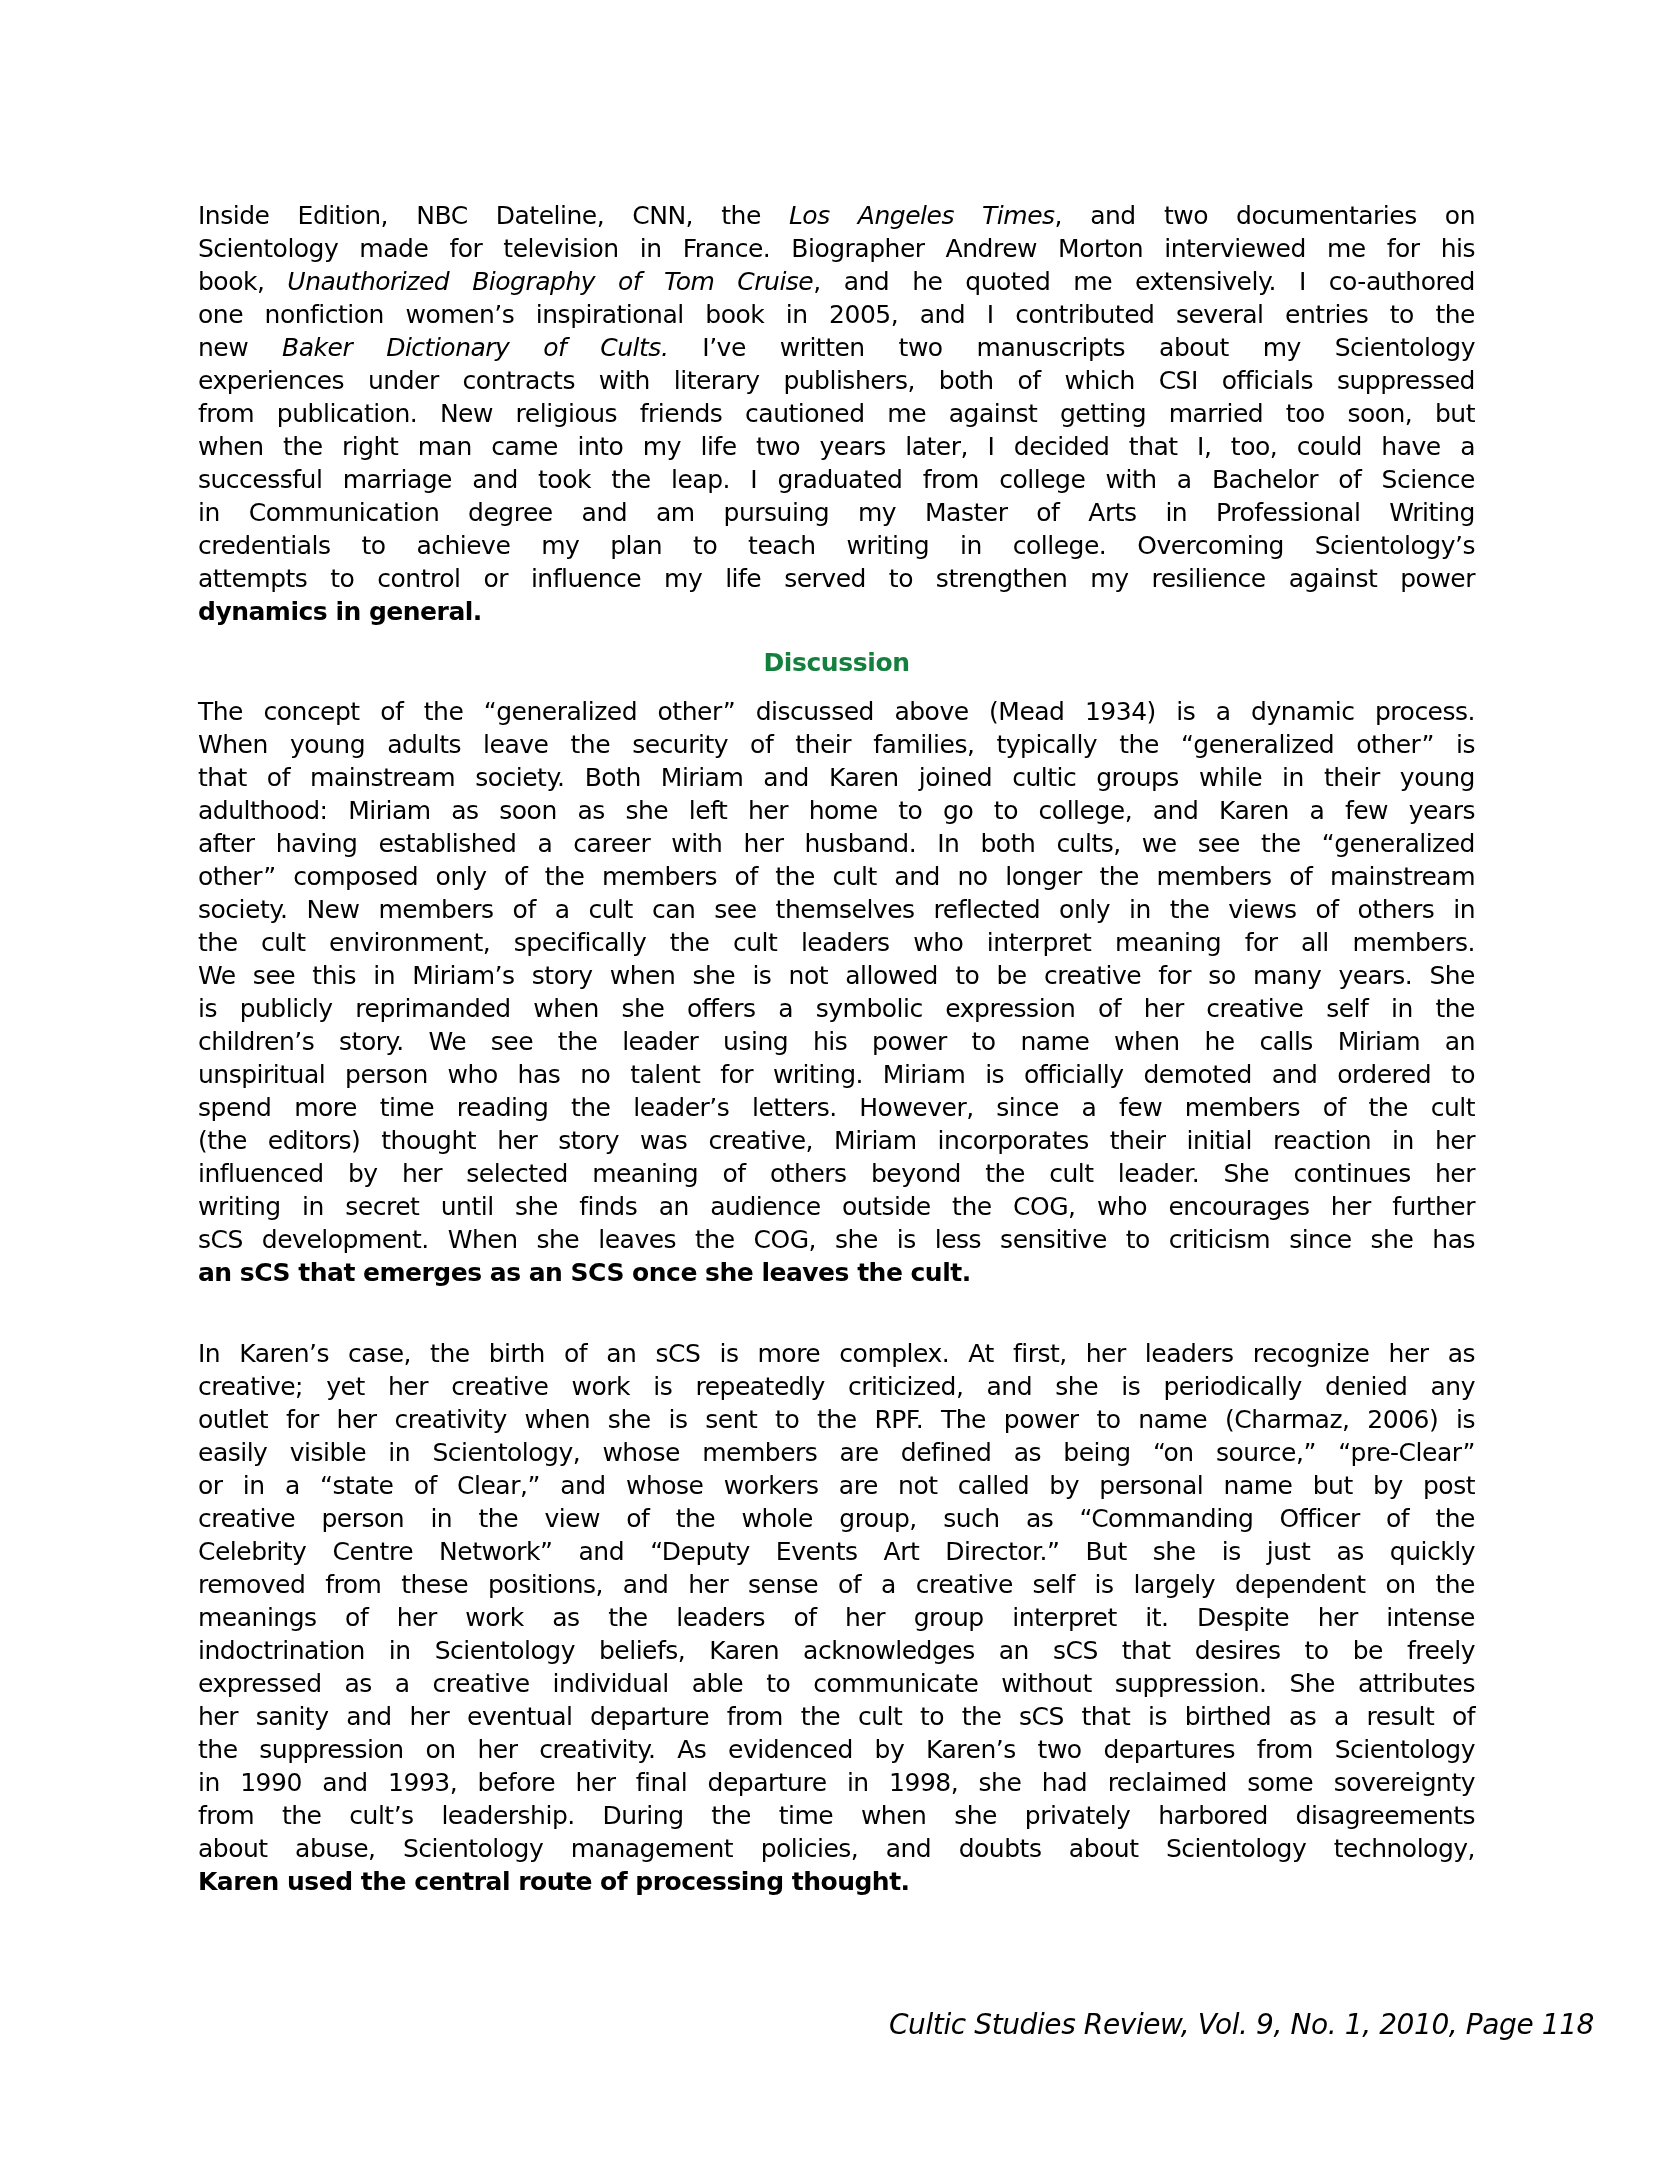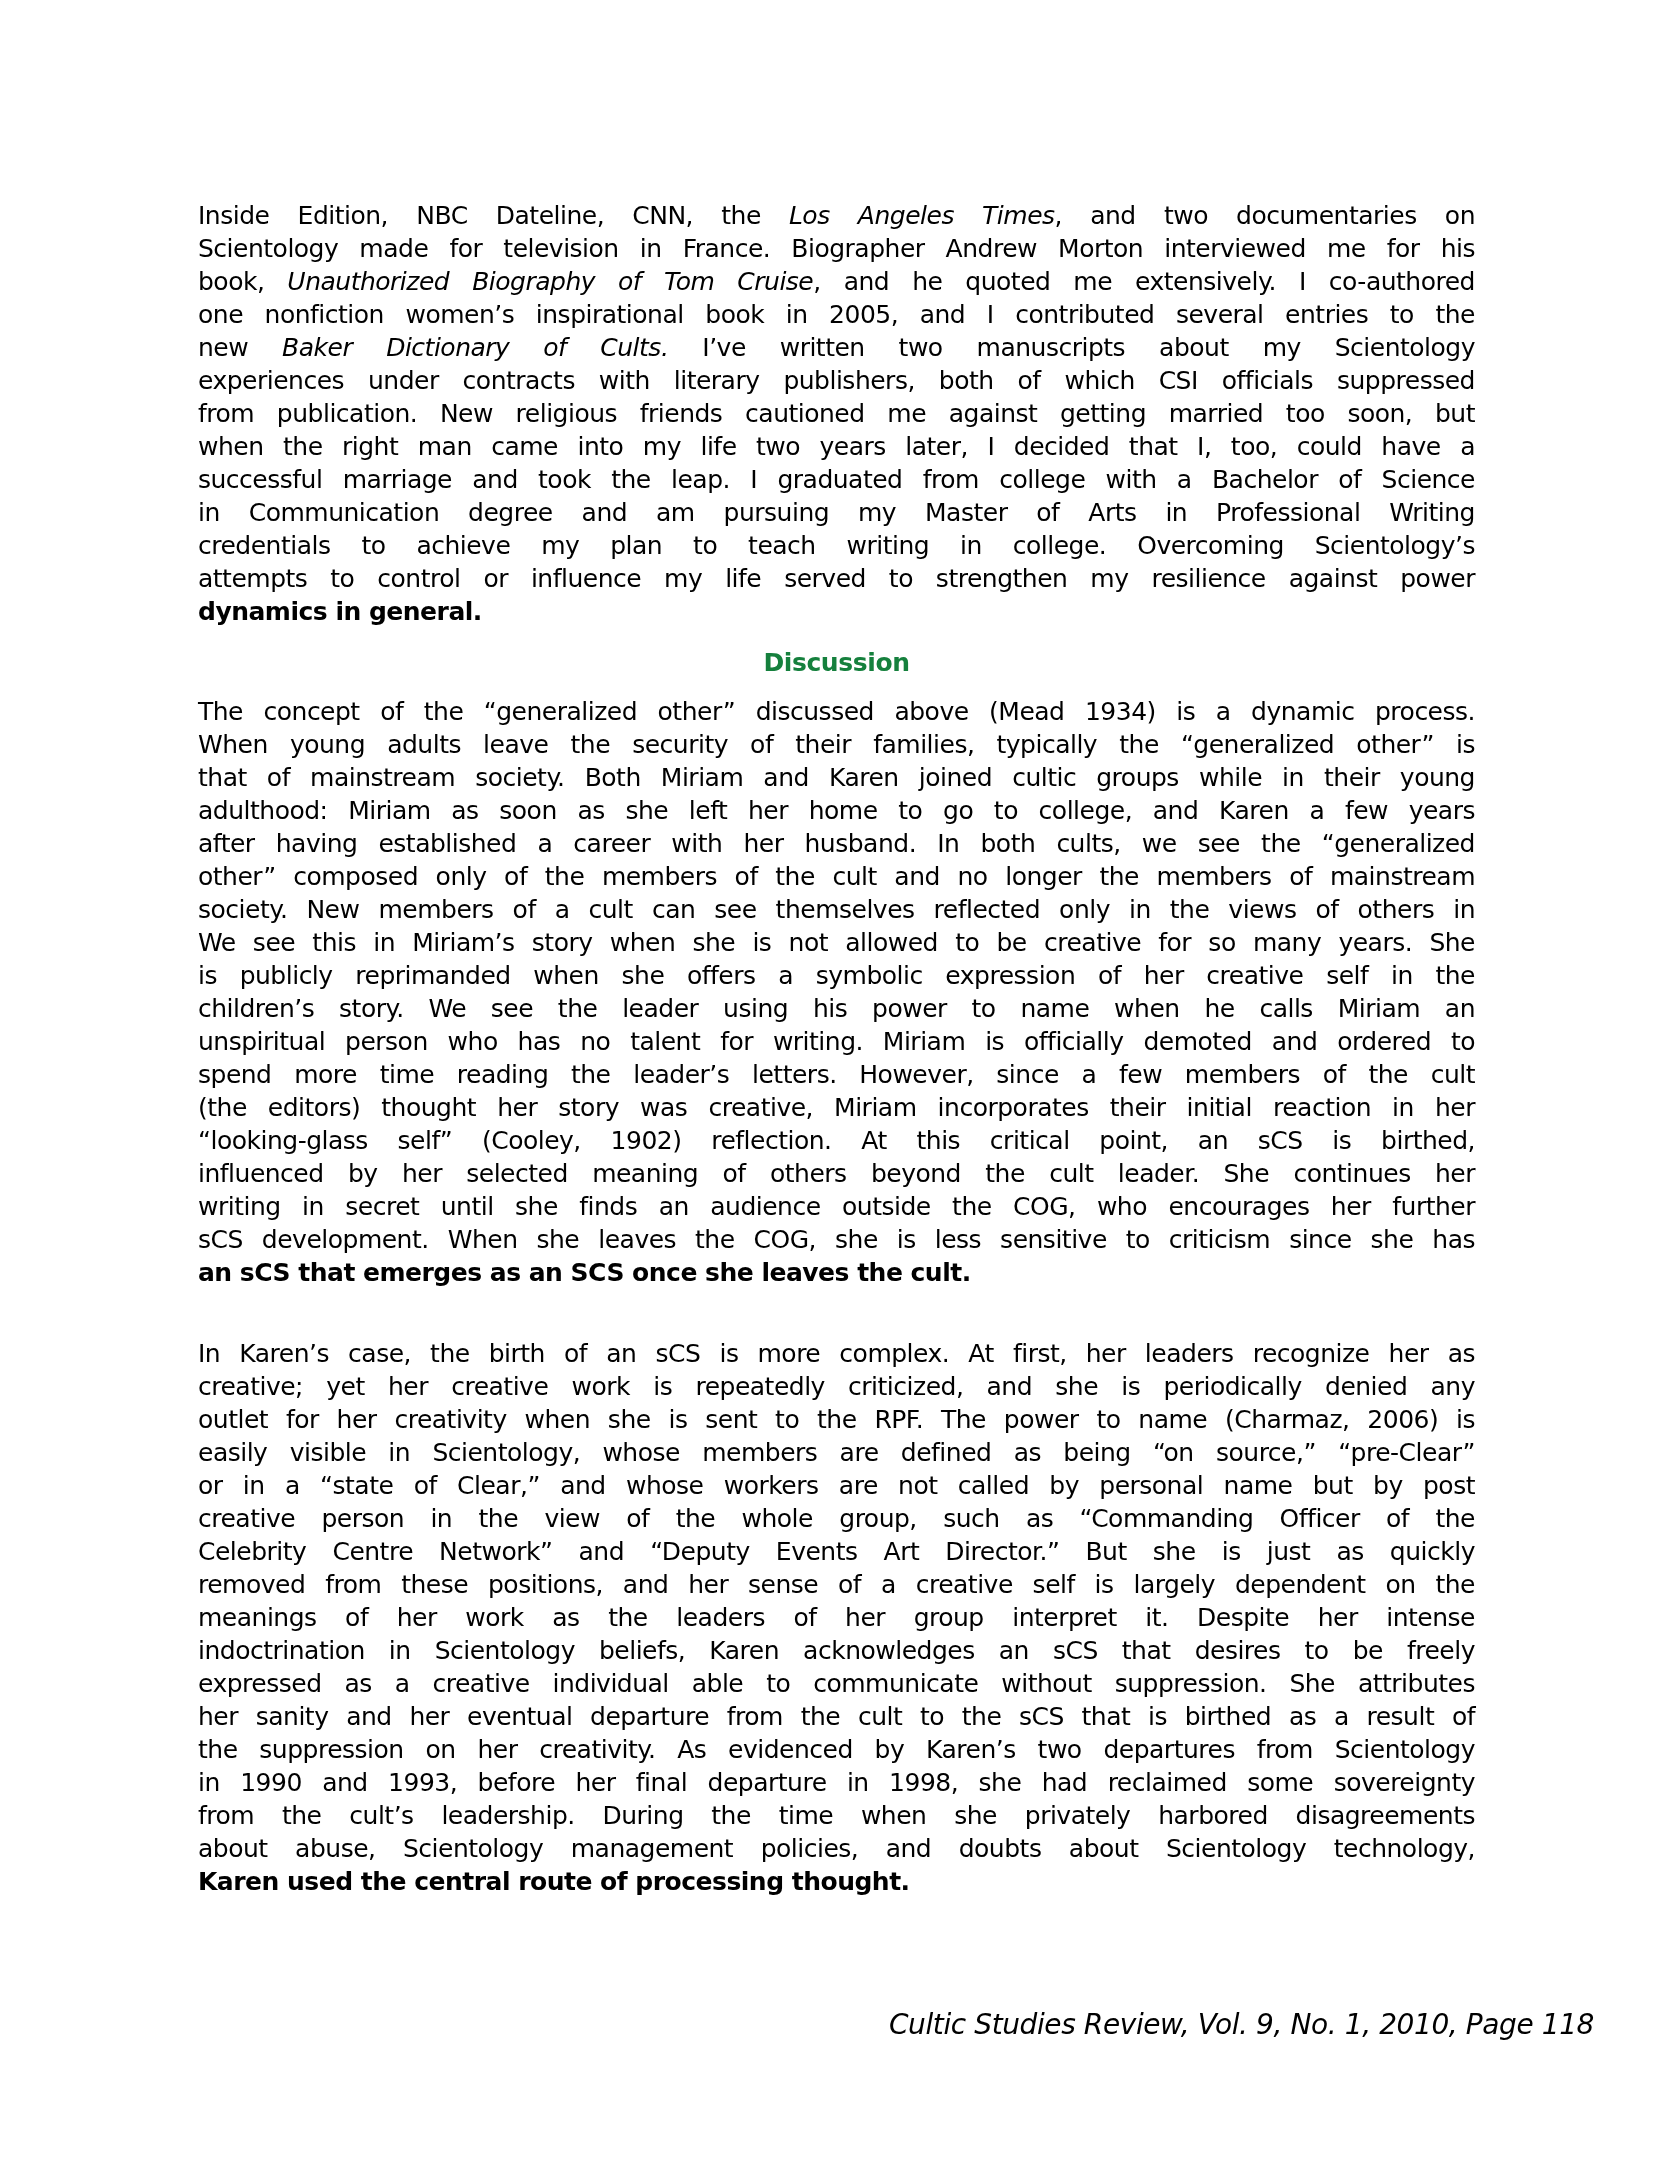--- a/index.html
+++ b/index.html
@@ -39,27 +39,27 @@
     </div>
   <div class="heading" style="top:646px;">Discussion</div>
   <div class="col" id="p2" style="top:695px;">
       <span class="line">The concept of the “generalized other” discussed above (Mead 1934) is a dynamic process.</span>
       <span class="line">When young adults leave the security of their families, typically the “generalized other” is</span>
       <span class="line">that of mainstream society. Both Miriam and Karen joined cultic groups while in their young</span>
       <span class="line">adulthood: Miriam as soon as she left her home to go to college, and Karen a few years</span>
       <span class="line">after having established a career with her husband. In both cults, we see the “generalized</span>
       <span class="line">other” composed only of the members of the cult and no longer the members of mainstream</span>
       <span class="line">society. New members of a cult can see themselves reflected only in the views of others in</span>
+      <span class="line">the cult environment, specifically the cult leaders who interpret meaning for all members.</span>
       <span class="line">We see this in Miriam’s story when she is not allowed to be creative for so many years. She</span>
       <span class="line">is publicly reprimanded when she offers a symbolic expression of her creative self in the</span>
       <span class="line">children’s story. We see the leader using his power to name when he calls Miriam an</span>
       <span class="line">unspiritual person who has no talent for writing. Miriam is officially demoted and ordered to</span>
       <span class="line">spend more time reading the leader’s letters. However, since a few members of the cult</span>
       <span class="line">(the editors) thought her story was creative, Miriam incorporates their initial reaction in her</span>
-      <span class="line">“looking-glass self” (Cooley, 1902) reflection. At this critical point, an sCS is birthed,</span>
       <span class="line">influenced by her selected meaning of others beyond the cult leader. She continues her</span>
       <span class="line">writing in secret until she finds an audience outside the COG, who encourages her further</span>
       <span class="line">sCS development. When she leaves the COG, she is less sensitive to criticism since she has</span>
       <span class="line last">an sCS that emerges as an SCS once she leaves the cult.</span>
     </div>
   <div class="col" id="p3" style="top:1337px;">
       <span class="line">In Karen’s case, the birth of an sCS is more complex. At first, her leaders recognize her as</span>
       <span class="line">creative; yet her creative work is repeatedly criticized, and she is periodically denied any</span>
       <span class="line">outlet for her creativity when she is sent to the RPF. The power to name (Charmaz, 2006) is</span>
       <span class="line">easily visible in Scientology, whose members are defined as being “on source,” “pre-Clear”</span>

